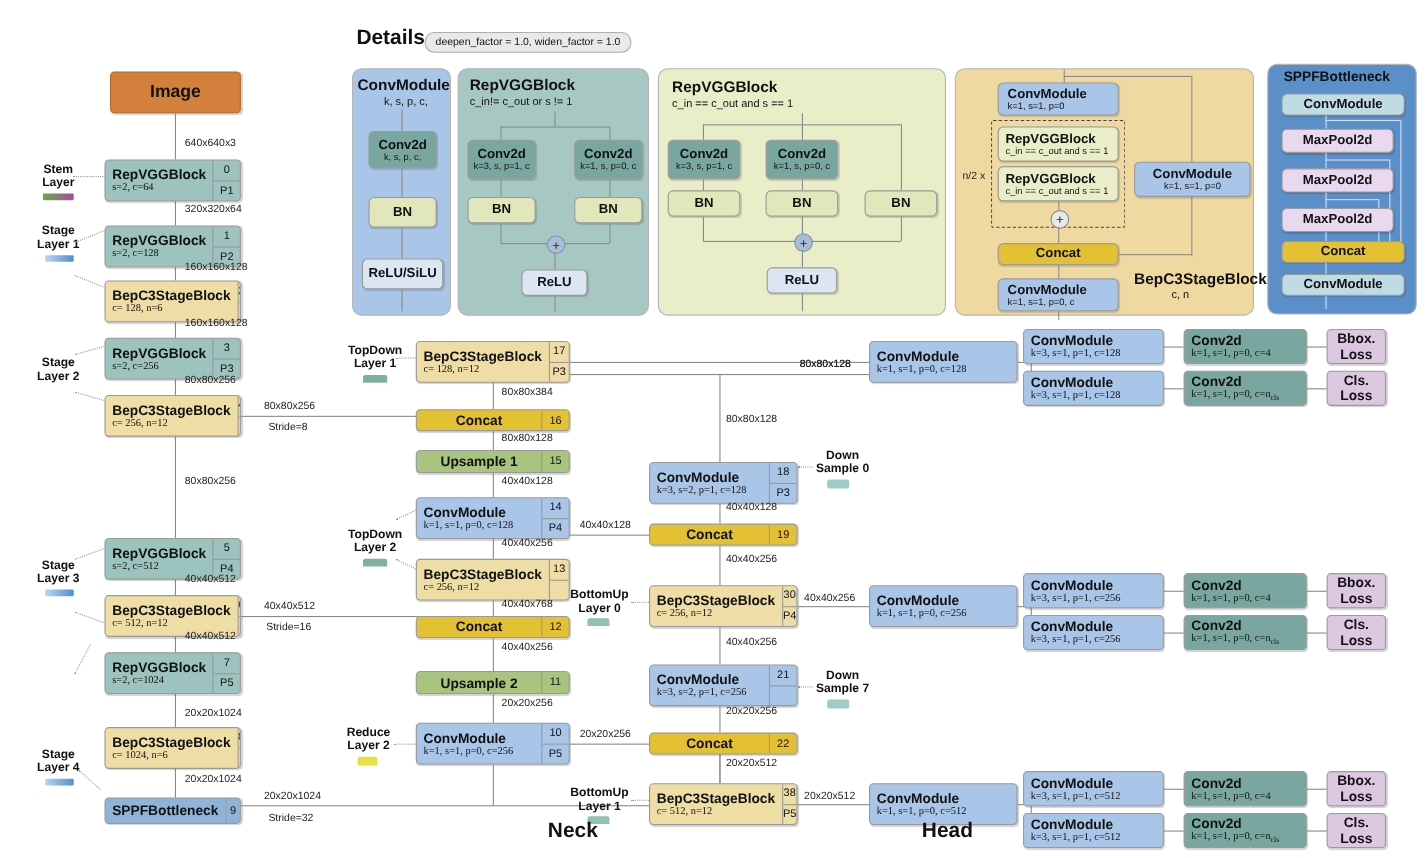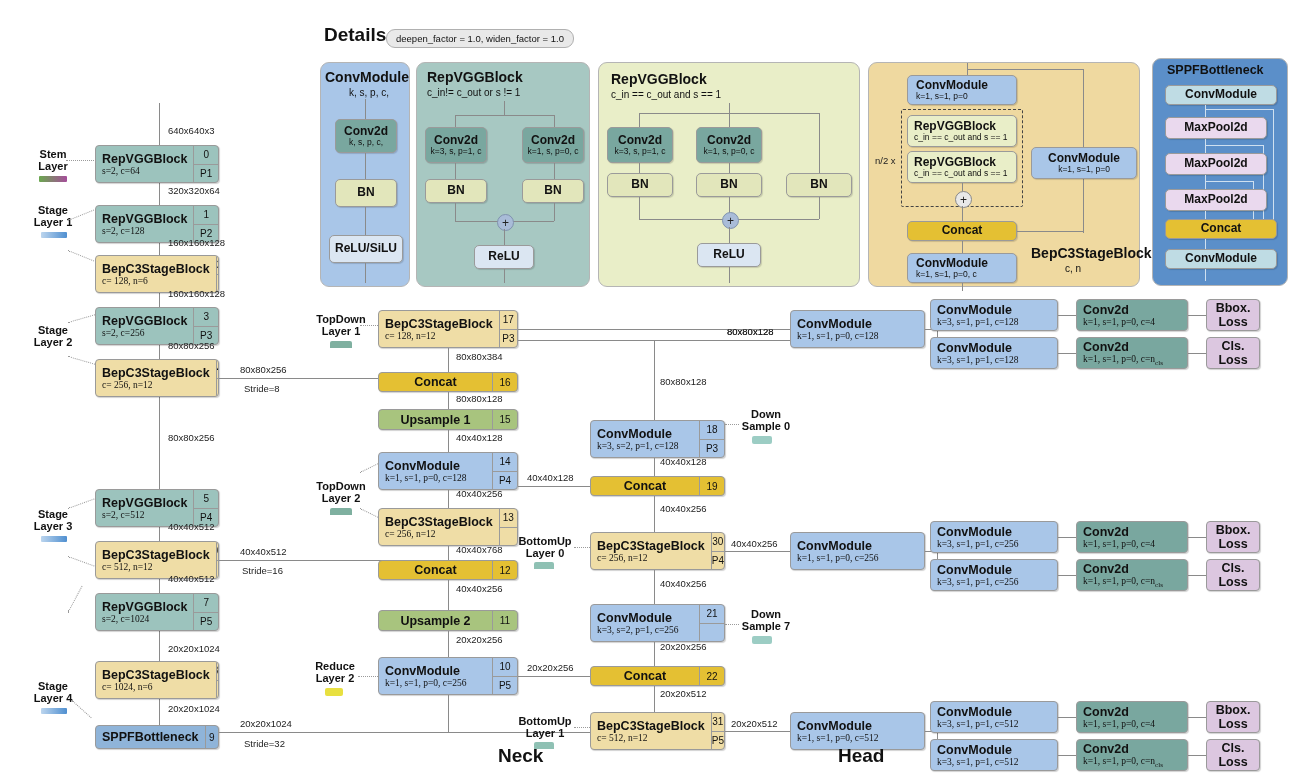--- a/index.html
+++ b/index.html
@@ -240,20 +240,25 @@
     <div class="mini c-cat" style="left:12px;top:160px;width:112px;height:20px;">
       <div class="m1">Concat</div>
     </div>
     <div class="ln lnv" style="left:52px;top:180px;height:10px;background:#cfe0f0;"></div>
     <div class="mini c-relu" style="left:12px;top:190px;width:112px;height:20px;background:#bfdce4;">
       <div class="m1">ConvModule</div>
     </div>
     <div class="ln lnv" style="left:52px;top:210px;height:12px;background:#cfe0f0;"></div>
   </div>
 
+  <div class="node c-img center" style="left:100px;top:65px;width:119px;height:38px;">
+    <div class="body">
+        <div class="t1" style="font-size:16px;">Image</div>
+      </div>
+  </div>
 
   <div class="ln lnv" style="left:159px;top:103px;height:42px;"></div>
   <div class="ln lnv" style="left:159px;top:183px;height:22px;"></div>
   <div class="ln lnv" style="left:159px;top:243px;height:12px;"></div>
   <div class="ln lnv" style="left:159px;top:293px;height:14px;"></div>
   <div class="ln lnv" style="left:159px;top:345px;height:14px;"></div>
   <div class="ln lnv" style="left:159px;top:397px;height:92px;"></div>
   <div class="ln lnv" style="left:159px;top:527px;height:14px;"></div>
   <div class="ln lnv" style="left:159px;top:579px;height:14px;"></div>
   <div class="ln lnv" style="left:159px;top:631px;height:30px;"></div>
@@ -608,21 +613,21 @@
   <div class="tag" style="left:527px;top:662px;">20x20x256</div>
   <div class="ln lnv" style="left:654px;top:686px;height:26px;"></div>
   <div class="tag" style="left:660px;top:688px;">20x20x512</div>
 
   <div class="node c-bep" style="left:590px;top:712px;width:135px;height:38px;">
     <div class="body">
         <div class="t1">BepC3StageBlock</div>
         <div class="t2">c= 512, n=12</div>
       </div>
     <div class="idx">
-        <div class="n">31</div>
+        <div class="n">38</div>
         <div class="p">P5</div>
       </div>
   </div>
 
   <div class="grouplbl" style="left:508px;top:535px;width:74px;">
     <span>BottomUp</span><br>
     <span>Layer 0</span>
   </div>
   <div class="swatch" style="left:534px;top:562px;width:20px;height:7px;background:#8fc1b4;border-radius:2px 2px 0 0;"></div>
   <div class="dot" style="left:574px;top:547px;width:16px;"></div>

